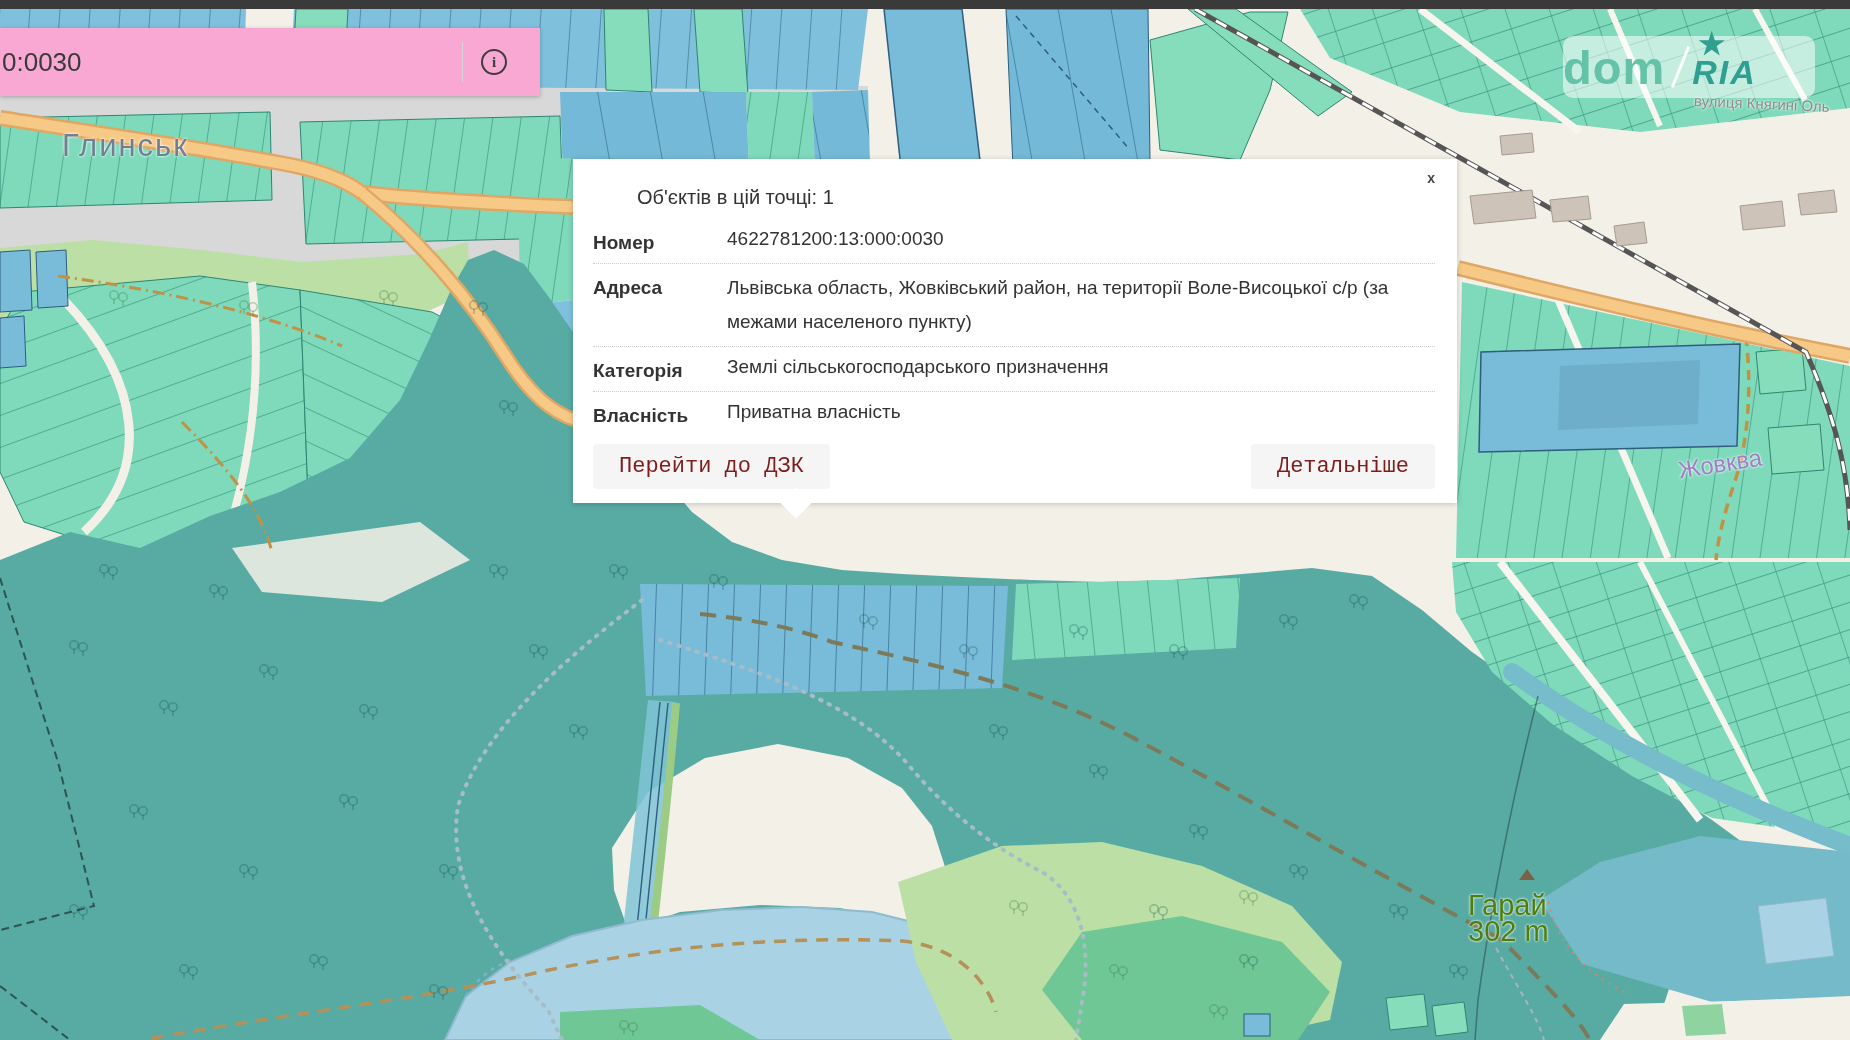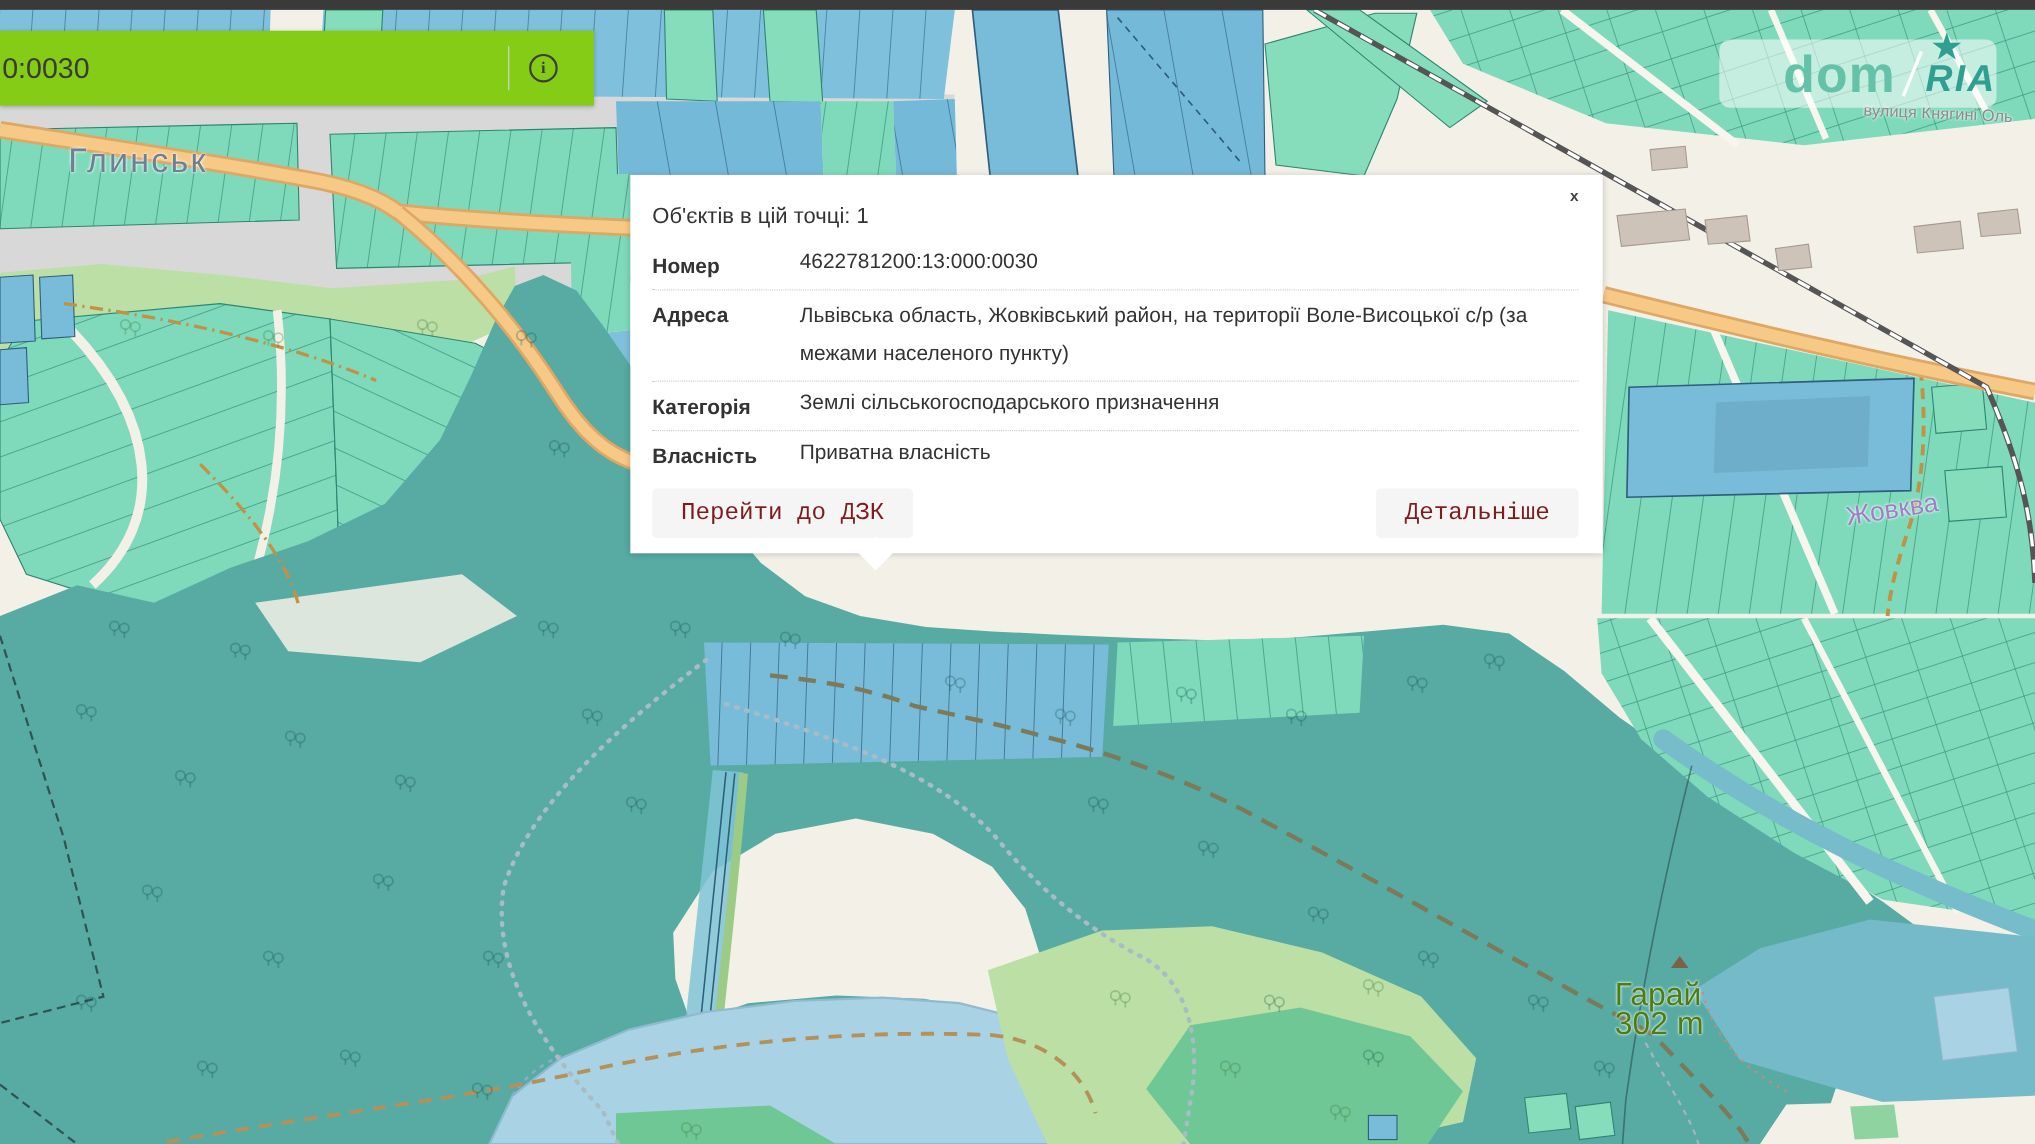--- a/index.html
+++ b/index.html
@@ -2,51 +2,51 @@
 <html><head>
 <meta charset="utf-8">
 <style>
   html,body{margin:0;padding:0;background:#202020;}
   .screen{position:relative;width:1850px;height:1040px;overflow:hidden;
           font-family:"Liberation Sans", sans-serif;background:#f3f0e7;}
   svg.map{position:absolute;left:0;top:0;}
   
   .topbar{position:absolute;left:0;top:0;width:1850px;height:9px;background:#3a3a3a;}
   
-  .searchbar{position:absolute;left:0;top:28px;width:540px;height:68px;background:#84cc16;
+  .searchbar{position:absolute;left:0;top:28px;width:540px;height:68px;background:#f9a8d4;
              box-shadow:0 1px 4px rgba(0,0,0,.25);display:flex;align-items:center;}
   .search-text{font-size:26px;color:#3a3a3a;margin-left:2px;white-space:nowrap;}
   .search-divider{position:absolute;left:462px;top:14px;width:1px;height:40px;background:#d6d6d6;}
   .info-btn{position:absolute;left:481px;top:21px;width:26px;height:26px;border:2px solid #3d3d3d;
             border-radius:50%;box-sizing:border-box;display:flex;align-items:center;justify-content:center;
             font-family:"Liberation Serif",serif;font-weight:700;font-size:15px;color:#3d3d3d;cursor:pointer;}
   
   .watermark{position:absolute;left:1563px;top:36px;width:252px;height:62px;background:rgba(255,255,255,.55);
-             border-radius:10px;display:flex;align-items:center;justify-content:flex-end;}
+             border-radius:10px;display:flex;align-items:center;justify-content:flex-start;}
   .wm-dom{font-size:47px;font-weight:700;color:#63c2a7;letter-spacing:1px;line-height:1;}
   .wm-slash{width:3px;height:44px;background:rgba(255,255,255,.95);transform:rotate(22deg);margin:0 10px 0 14px;}
   .wm-ria{position:relative;font-size:34px;font-weight:700;font-style:italic;color:#2f9f92;letter-spacing:2px;line-height:1;padding-top:10px;}
   .wm-star{position:absolute;left:6px;top:-16px;font-style:normal;font-size:30px;color:#2f9f92;}
   
   .maplabel{position:absolute;white-space:nowrap;
             text-shadow:0 0 3px rgba(255,255,255,.85),0 0 2px rgba(255,255,255,.85);}
   .lbl-town1{left:62px;top:128px;font-size:31px;color:#6f8093;letter-spacing:2px;}
   .lbl-town2{left:1678px;top:450px;font-size:24px;color:#9d7fc4;transform:rotate(-9deg);}
   .lbl-peak{left:1468px;top:892px;width:120px;text-align:left;font-size:29px;color:#4d7c0f;line-height:26px;}
   .lbl-street{left:1694px;top:95px;font-size:15px;color:#8b8b8b;transform:rotate(2.5deg);}
   .peak-triangle{position:absolute;left:1519px;top:869px;width:0;height:0;
                  border-left:8px solid transparent;border-right:8px solid transparent;
                  border-bottom:11px solid #7a6248;}
   
   .popup{position:absolute;left:573px;top:159px;width:884px;box-sizing:border-box;
          background:#fff;box-shadow:0 1px 6px rgba(0,0,0,.2);padding:26px 22px 14px 20px;z-index:20;color:#333;}
   .popup .caret{position:absolute;left:212px;bottom:-11px;width:22px;height:22px;background:#fff;transform:rotate(45deg);}
   .popup-close{position:absolute;top:8px;right:16px;font-size:14px;font-weight:700;color:#444;
                padding:4px 6px;cursor:pointer;line-height:1;}
-  .popup-title{font-size:20px;line-height:24px;}
+  .popup-title{font-size:20px;line-height:24px;margin-left:44px;}
   .popup-hint{font-size:19px;font-style:italic;line-height:24px;margin-top:10px;}
   .popup-section{font-size:20px;font-weight:700;margin-top:26px;}
   .ptable{margin-top:10px;}
   .prow{display:flex;padding:7px 0;border-bottom:1px dotted #cfcfcf;font-size:19px;line-height:34px;}
   .prow:last-child{border-bottom:none;}
   .prow .plabel{width:134px;flex:0 0 134px;font-weight:700;line-height:26px;padding-top:4px;}
   .prow .pvalue{flex:1;max-width:716px;}
   .prow.compact{line-height:26px;}
   .popup-buttons{display:flex;justify-content:space-between;margin-top:8px;}
   .pbtn{background:#f5f5f5;border:none;border-radius:4px;font-family:Liberation Mono, monospace;

